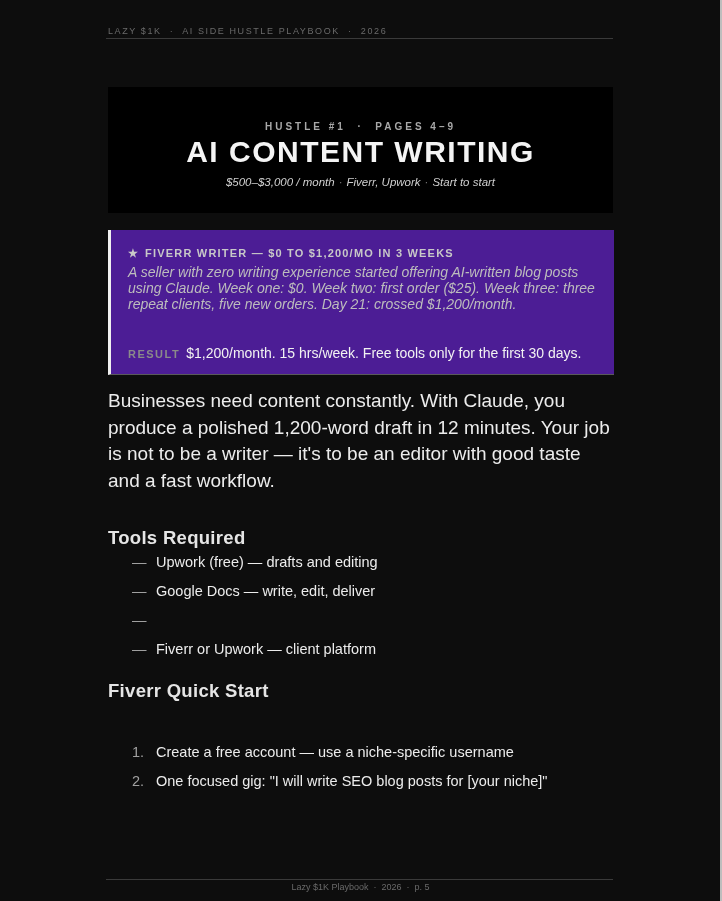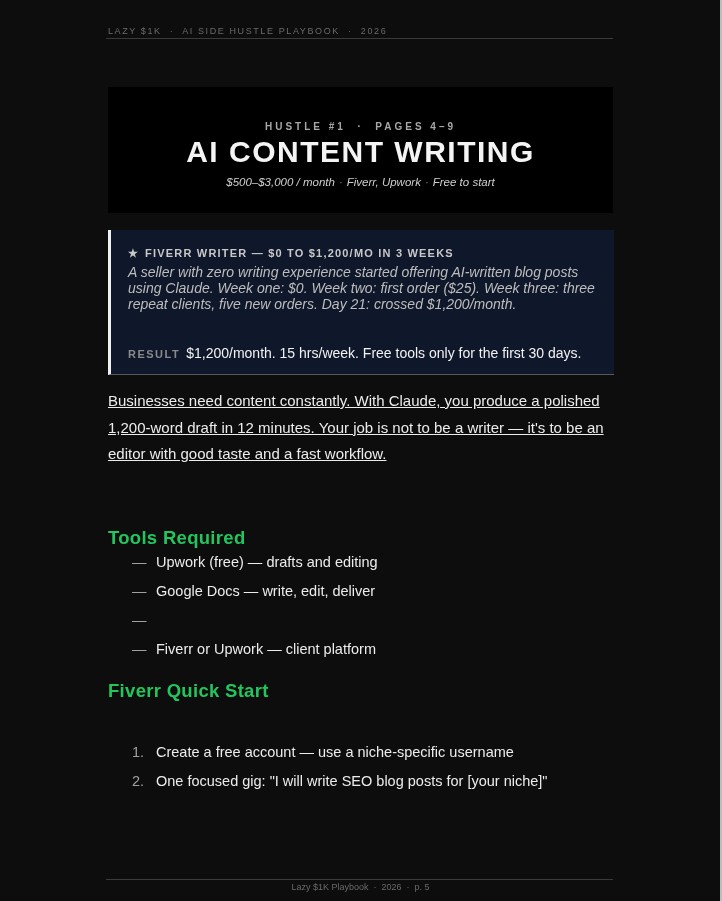--- a/index.html
+++ b/index.html
@@ -38,45 +38,45 @@
       font-size: 30px; font-weight: bold; letter-spacing: 1.5px; color: #f4f4f4;
     }
     .hero-sub {
       position: absolute; top: 89px; left: 0; width: 100%;
       font-size: 11.5px; font-style: italic; color: #cfcfcf;
     }
     .dot { color: #777; padding: 0 4px; font-style: normal; }
 
     .callout {
       position: absolute; top: 230px; left: 0; width: 503px; height: 144px;
-      background: #0f172a; border-left: 3px solid #f0f0f0;
+      background: #4c1d95; border-left: 3px solid #f0f0f0;
       border-bottom: 1px solid #5a5a5a;
     }
     .callout-title {
       position: absolute; top: 17px; left: 17px;
       font-size: 11px; font-weight: bold; letter-spacing: 1.2px; color: #c8c8c8;
     }
     .callout-body {
       position: absolute; top: 34px; left: 17px; width: 480px;
       font-size: 14px; font-style: italic; line-height: 16px; color: #bdbdbd;
     }
     .callout-result {
       position: absolute; top: 115px; left: 17px; font-size: 14px; color: #f2f2f2;
     }
     .result-label {
       font-size: 11px; font-weight: bold; letter-spacing: 1.5px; color: #8a8a8a; margin-right: 6px;
     }
 
     .intro {
       position: absolute; top: 388px; left: 0; width: 505px;
-      font-size: 15px; line-height: 26.5px; color: #ececec; text-decoration: underline;
+      font-size: 19px; line-height: 26.5px; color: #ececec;
     }
 
     .section-h {
-      position: absolute; left: 0; font-size: 18.5px; font-weight: bold; color: #22c55e; letter-spacing: 0.3px;
+      position: absolute; left: 0; font-size: 18.5px; font-weight: bold; color: #e5e5e5; letter-spacing: 0.3px;
     }
     .tools-h { top: 527px; }
     .fiverr-h { top: 680px; }
 
     .list { position: absolute; left: 24px; margin: 0; padding: 0; list-style: none; }
     .tools-list { top: 554px; }
     .steps-list { top: 744px; }
     .list li {
       height: 29px; font-size: 14.5px; color: #ececec; display: flex; align-items: flex-start;
     }
@@ -98,21 +98,21 @@
 
 <div class="page">
 
   <div class="running-header" style="white-space:pre;">LAZY $1K  ·  AI SIDE HUSTLE PLAYBOOK  ·  2026</div>
   <div class="header-rule"></div>
 
   <div class="hero">
     <div class="hero-kicker" style="white-space:pre;">HUSTLE #1  ·  PAGES 4–9</div>
     <div class="hero-title">AI CONTENT WRITING</div>
     <div class="hero-sub">
-      <span>$500–$3,000 / month</span><span class="dot">·</span><span>Fiverr, Upwork</span><span class="dot">·</span><span>Free to start</span>
+      <span>$500–$3,000 / month</span><span class="dot">·</span><span>Fiverr, Upwork</span><span class="dot">·</span><span>Start to start</span>
     </div>
   </div>
 
   <div class="callout">
     <div class="callout-title">
       <span style="margin-right:6px;">★</span><span>FIVERR WRITER — $0 TO $1,200/MO IN 3 WEEKS</span>
     </div>
     <div class="callout-body">A seller with zero writing experience started offering AI-written blog posts using Claude. Week one: $0. Week two: first order ($25). Week three: three repeat clients, five new orders. Day 21: crossed $1,200/month.</div>
     <div class="callout-result">
       <span class="result-label">RESULT</span><span>$1,200/month. 15 hrs/week. Free tools only for the first 30 days.</span>

